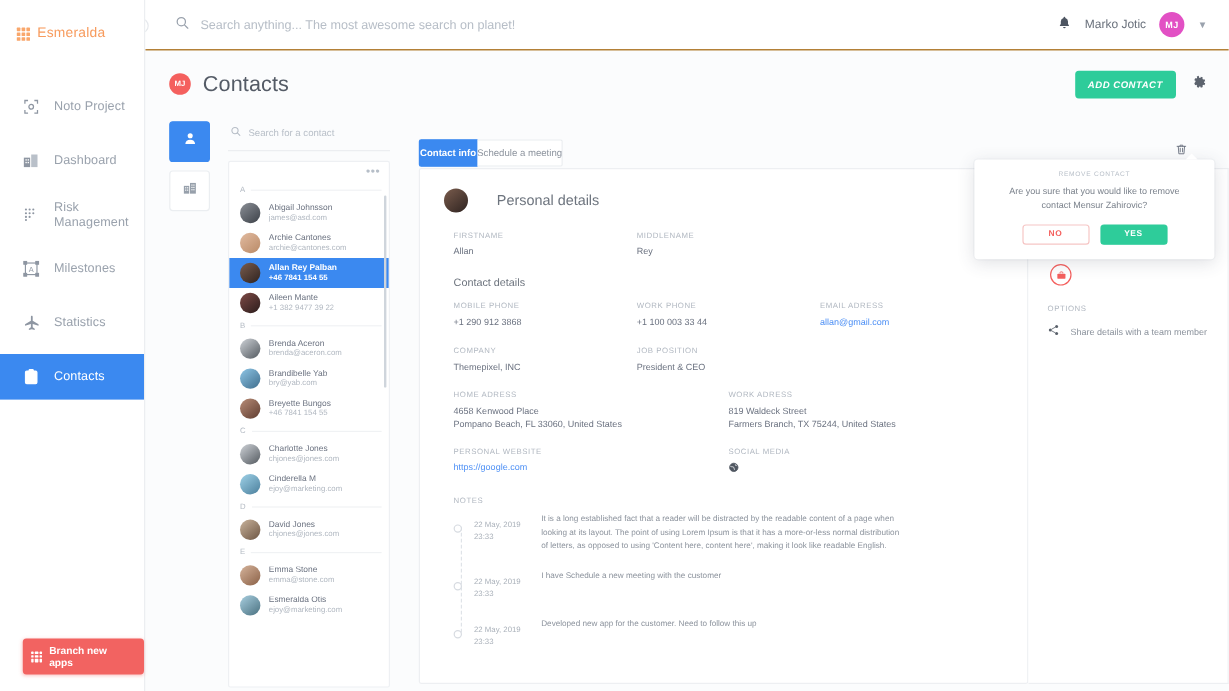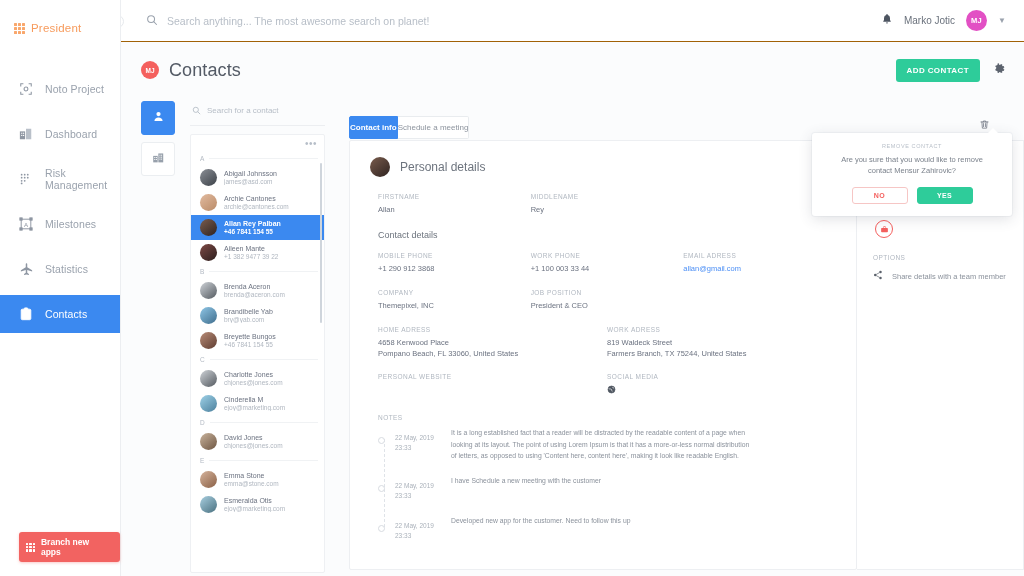--- a/index.html
+++ b/index.html
@@ -86,21 +86,21 @@
   .title-badge {
     width: 18px; height: 18px; border-radius: 50%;
     background: #f4605e; color: #fff; font-size: 6.5px; font-weight: bold;
     display: flex; align-items: center; justify-content: center;
   }
   .page-title { font-size: 18px; color: #545b66; font-weight: normal; letter-spacing: .1px; }
   .header-right { margin-left: auto; display: flex; align-items: center; gap: 13px; }
   .add-contact-btn {
     background: #2ecc9a; color: #ffffff; border: none;
     font-family: inherit; font-size: 8px; font-weight: bold; letter-spacing: .4px;
-    padding: 7px 11px; border-radius: 3px; cursor: pointer;
+    padding: 7px 11px; border-radius: 3px; cursor: pointer; font-style: italic;
   }
   .gear { color: #5c636e; font-size: 14px; cursor: pointer; }
 
   
   .view-toggles { position: absolute; left: 141px; top: 101px; z-index: 3; }
   .vt-btn {
     width: 34px; height: 34px; border-radius: 3px; margin-bottom: 7px;
     display: flex; align-items: center; justify-content: center; cursor: pointer;
     background: #ffffff; border: 1px solid #ebeef1; color: #97a0ab;
   }
@@ -143,21 +143,21 @@
   }
   .tab.active { background: #3b89f0; border-color: #3b89f0; color: #ffffff; font-weight: bold; }
   .tab:first-child { border-radius: 2px 0 0 2px; }
   .tab:last-child { border-radius: 0 2px 2px 0; border-left: none; }
 
   .detail-card {
     position: absolute; left: 349px; top: 140px; width: 508px; height: 430px;
     background: #ffffff; border: 1px solid #edeff2; border-radius: 2px; z-index: 2;
     padding: 16px 20px 0 20px; overflow: hidden;
   }
-  .dc-head { display: flex; align-items: center; gap: 10px; margin-bottom: 16px; }
+  .dc-head { display: flex; align-items: center; gap: 24px; margin-bottom: 16px; }
   .dc-head-av { width: 20px; height: 20px; border-radius: 50%; background: #b9a89c; overflow: hidden; }
   .dc-head-title { font-size: 12px; color: #6d747e; }
   .sec-title { font-size: 9px; color: #6d747e; margin: 14px 0 12px 8px; }
   .fgrid { display: grid; grid-template-columns: 1fr 1fr 1fr; row-gap: 14px; padding-left: 8px; }
   .flabel { font-size: 6.5px; color: #b0b7c0; letter-spacing: .45px; margin-bottom: 5px; }
   .fvalue { font-size: 7.5px; color: #6b7280; line-height: 1.45; }
   .fvalue.link { color: #4c8ff5; }
   .globe-ico { color: #4f5761; font-size: 9px; }
 
   .notes-label { font-size: 6.5px; color: #b0b7c0; letter-spacing: .45px; margin: 18px 0 6px 8px; }
@@ -234,21 +234,21 @@
         <i></i>
           <i></i>
           <i></i>
           <i></i>
           <i></i>
           <i></i>
           <i></i>
           <i></i>
           <i></i>
       </span>
-      <span class="brand-name">President</span>
+      <span class="brand-name">Esmeralda</span>
     </div>
 
     <nav class="nav">
       <div class="nav-item">
         <span class="nav-ico">
           <svg width="14" height="14" viewBox="0 0 16 16" fill="none" stroke="#8e96a2" stroke-width="1.2">
               <path d="M2 5V2h3M14 5V2h-3M2 11v3h3M14 11v3h-3"></path>
               <circle cx="8" cy="8" r="2.2"></circle>
             </svg>
         </span>
@@ -561,20 +561,21 @@
         <div class="fvalue">4658 Kenwood Place</div>
         <div class="fvalue">Pompano Beach, FL 33060, United States</div>
       </div>
       <div>
         <div class="flabel">WORK ADRESS</div>
         <div class="fvalue">819 Waldeck Street</div>
         <div class="fvalue">Farmers Branch, TX 75244, United States</div>
       </div>
       <div>
         <div class="flabel">PERSONAL WEBSITE</div>
+        <div class="fvalue link">https://google.com</div>
       </div>
       <div>
         <div class="flabel">SOCIAL MEDIA</div>
         <div class="globe-ico">
           <svg width="9" height="9" viewBox="0 0 16 16" fill="none" stroke="#4f5761" stroke-width="1.2">
               <circle cx="8" cy="8" r="6.2" fill="#4f5761"></circle>
               <path d="M3 6.5c2 1 4 0 5 1.5s0 3 1.5 3.5" stroke="#ffffff"></path>
               <path d="M10.5 3.5c-1 1.2.5 2 1.8 1.8" stroke="#ffffff"></path>
             </svg>
         </div>

